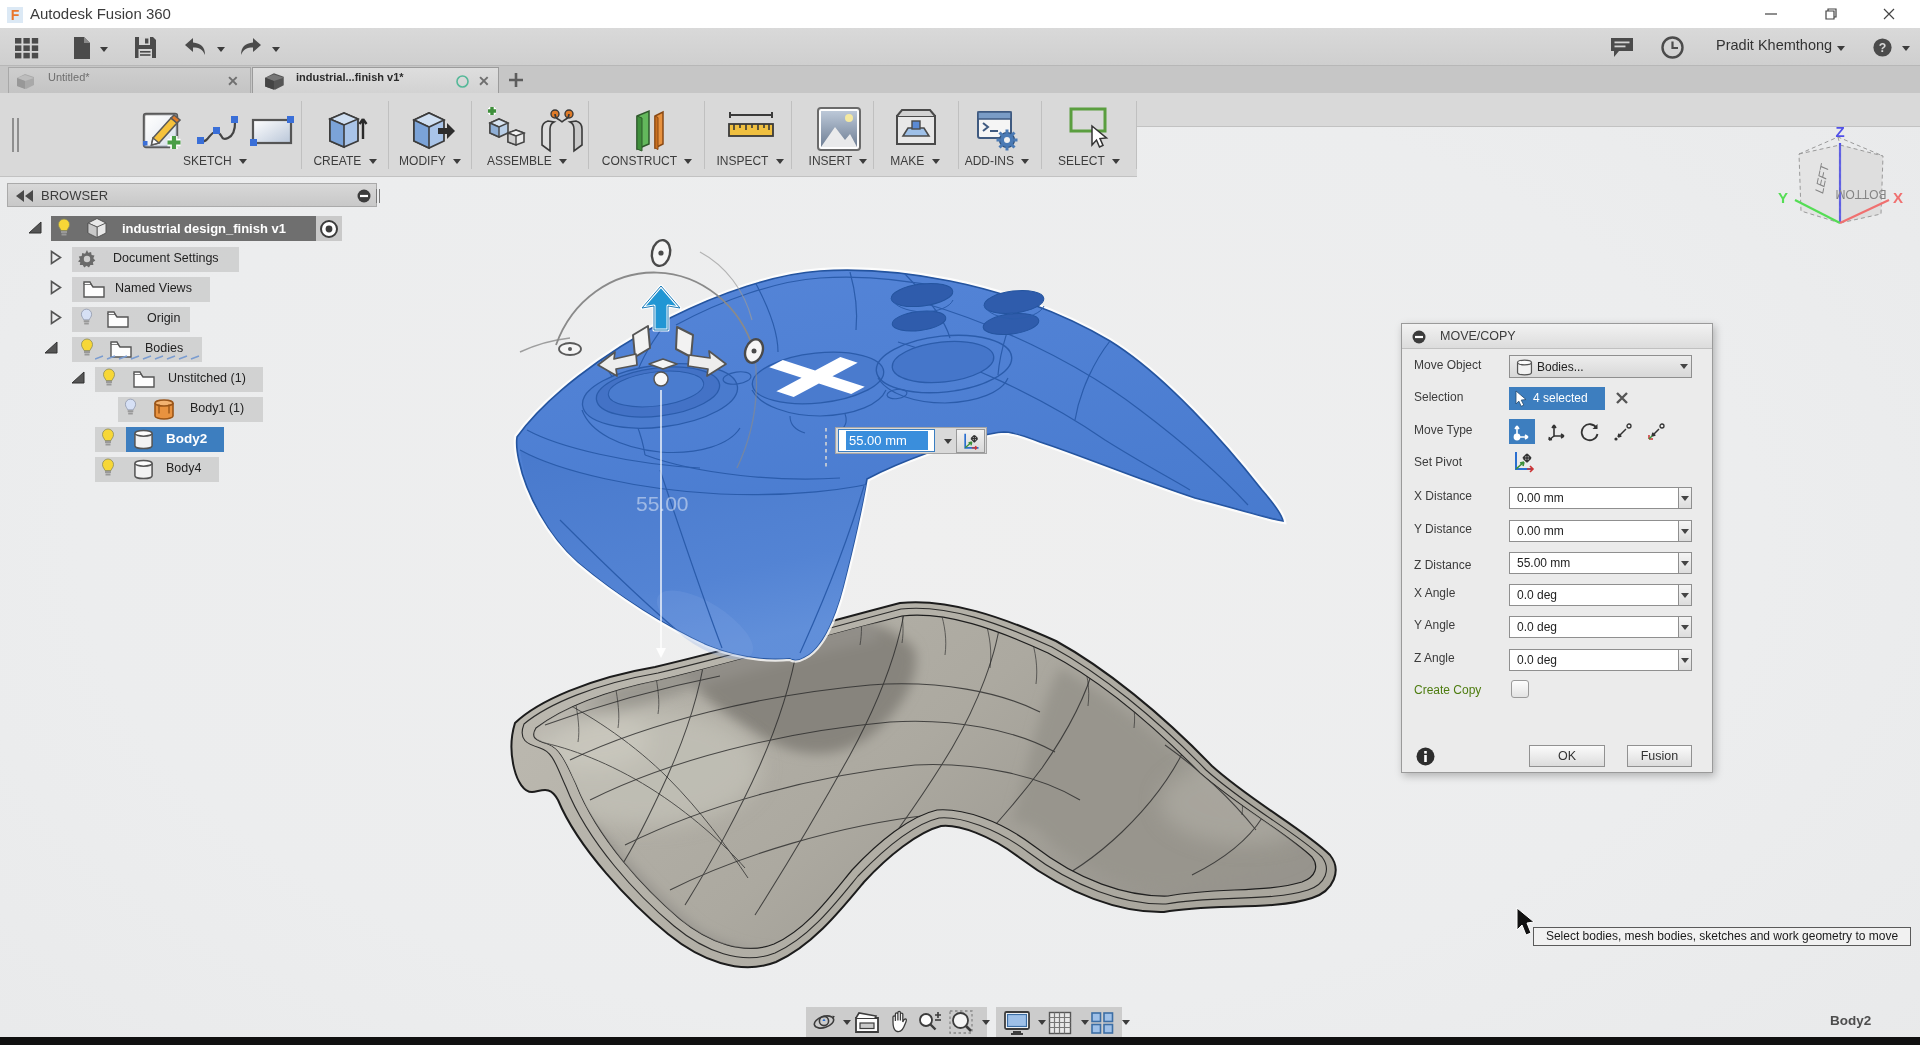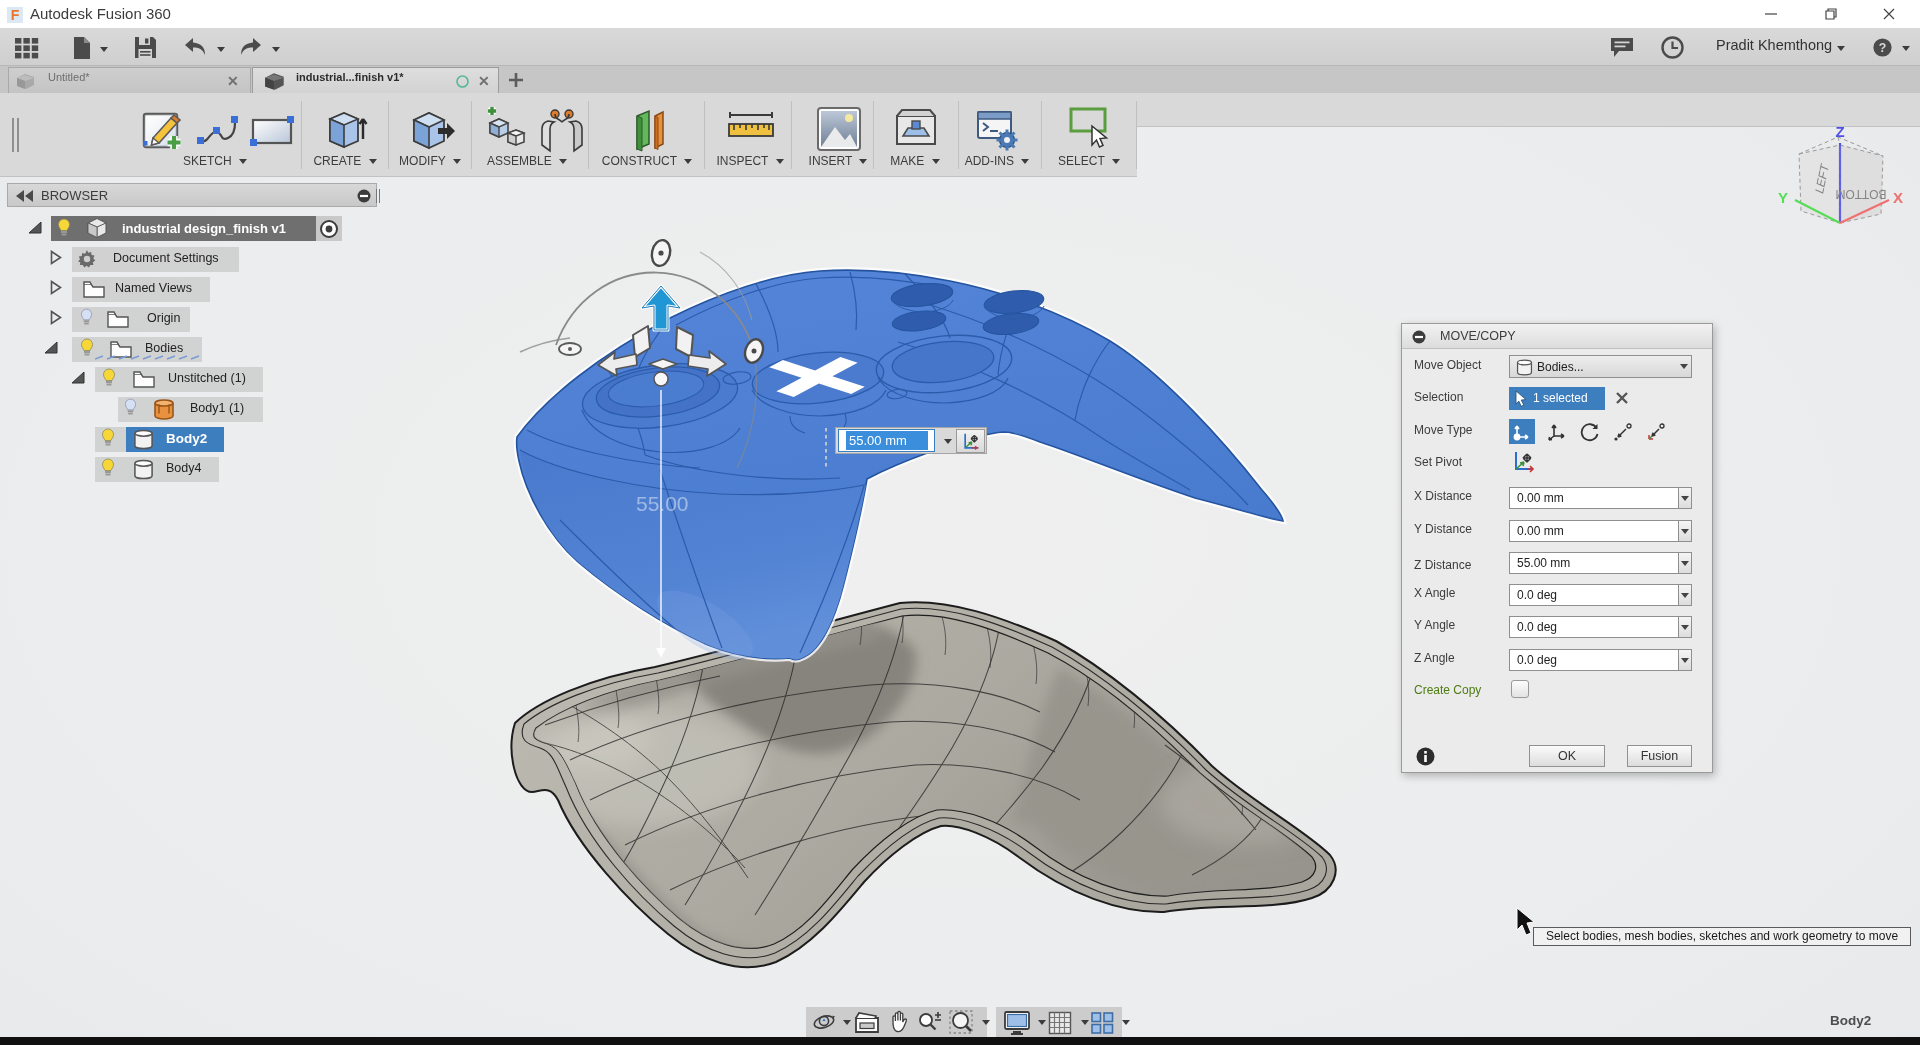--- a/index.html
+++ b/index.html
@@ -699,21 +699,21 @@
           <ellipse cx="11" cy="4" rx="9" ry="3" fill="#fdfdfd" stroke="#555" stroke-width="1.6"></ellipse>
         </svg>
       <span class="abs" style="left:27px;top:4px;font-size:12px;color:#222">Bodies...</span>
       <div class="ddrop"></div>
     </div>
     <span class="dlab" style="top:66px">Selection</span>
     <div class="abs" style="left:107px;top:63px;width:96px;height:23px;background:#3d7ebf">
       <svg class="abs" style="left:5px;top:3px" width="14" height="17" viewBox="0 0 14 17">
           <path d="M2 1l10 8.5-4.8.6 2.6 5-2.6 1.2-2.4-5.2L2 14z" fill="#fff" stroke="#234a6e" stroke-width="0.8"></path>
         </svg>
-      <span class="abs" style="left:24px;top:4px;font-size:12px;color:#fff">1 selected</span>
+      <span class="abs" style="left:24px;top:4px;font-size:12px;color:#fff">4 selected</span>
     </div>
     <svg class="abs" style="left:213px;top:67px" width="14" height="14" viewBox="0 0 14 14">
         <path d="M2 2l10 10M12 2L2 12" stroke="#555" stroke-width="2.4"></path>
       </svg>
     <span class="dlab" style="top:99px">Move Type</span>
     <div class="abs" style="left:107px;top:95px;width:26px;height:25px;background:#3d7ebf"></div>
     <svg class="abs" style="left:110px;top:98px" width="20" height="20" viewBox="0 0 20 20">
         <g stroke="#fff" stroke-width="1.6" fill="none">
           <path d="M5 15V4M5 4l-2 3M5 4l2 3M5 15h11M16 15l-3-2M16 15l-3 2"></path>
           <circle cx="5" cy="15" r="2.6" fill="#fff"></circle>

